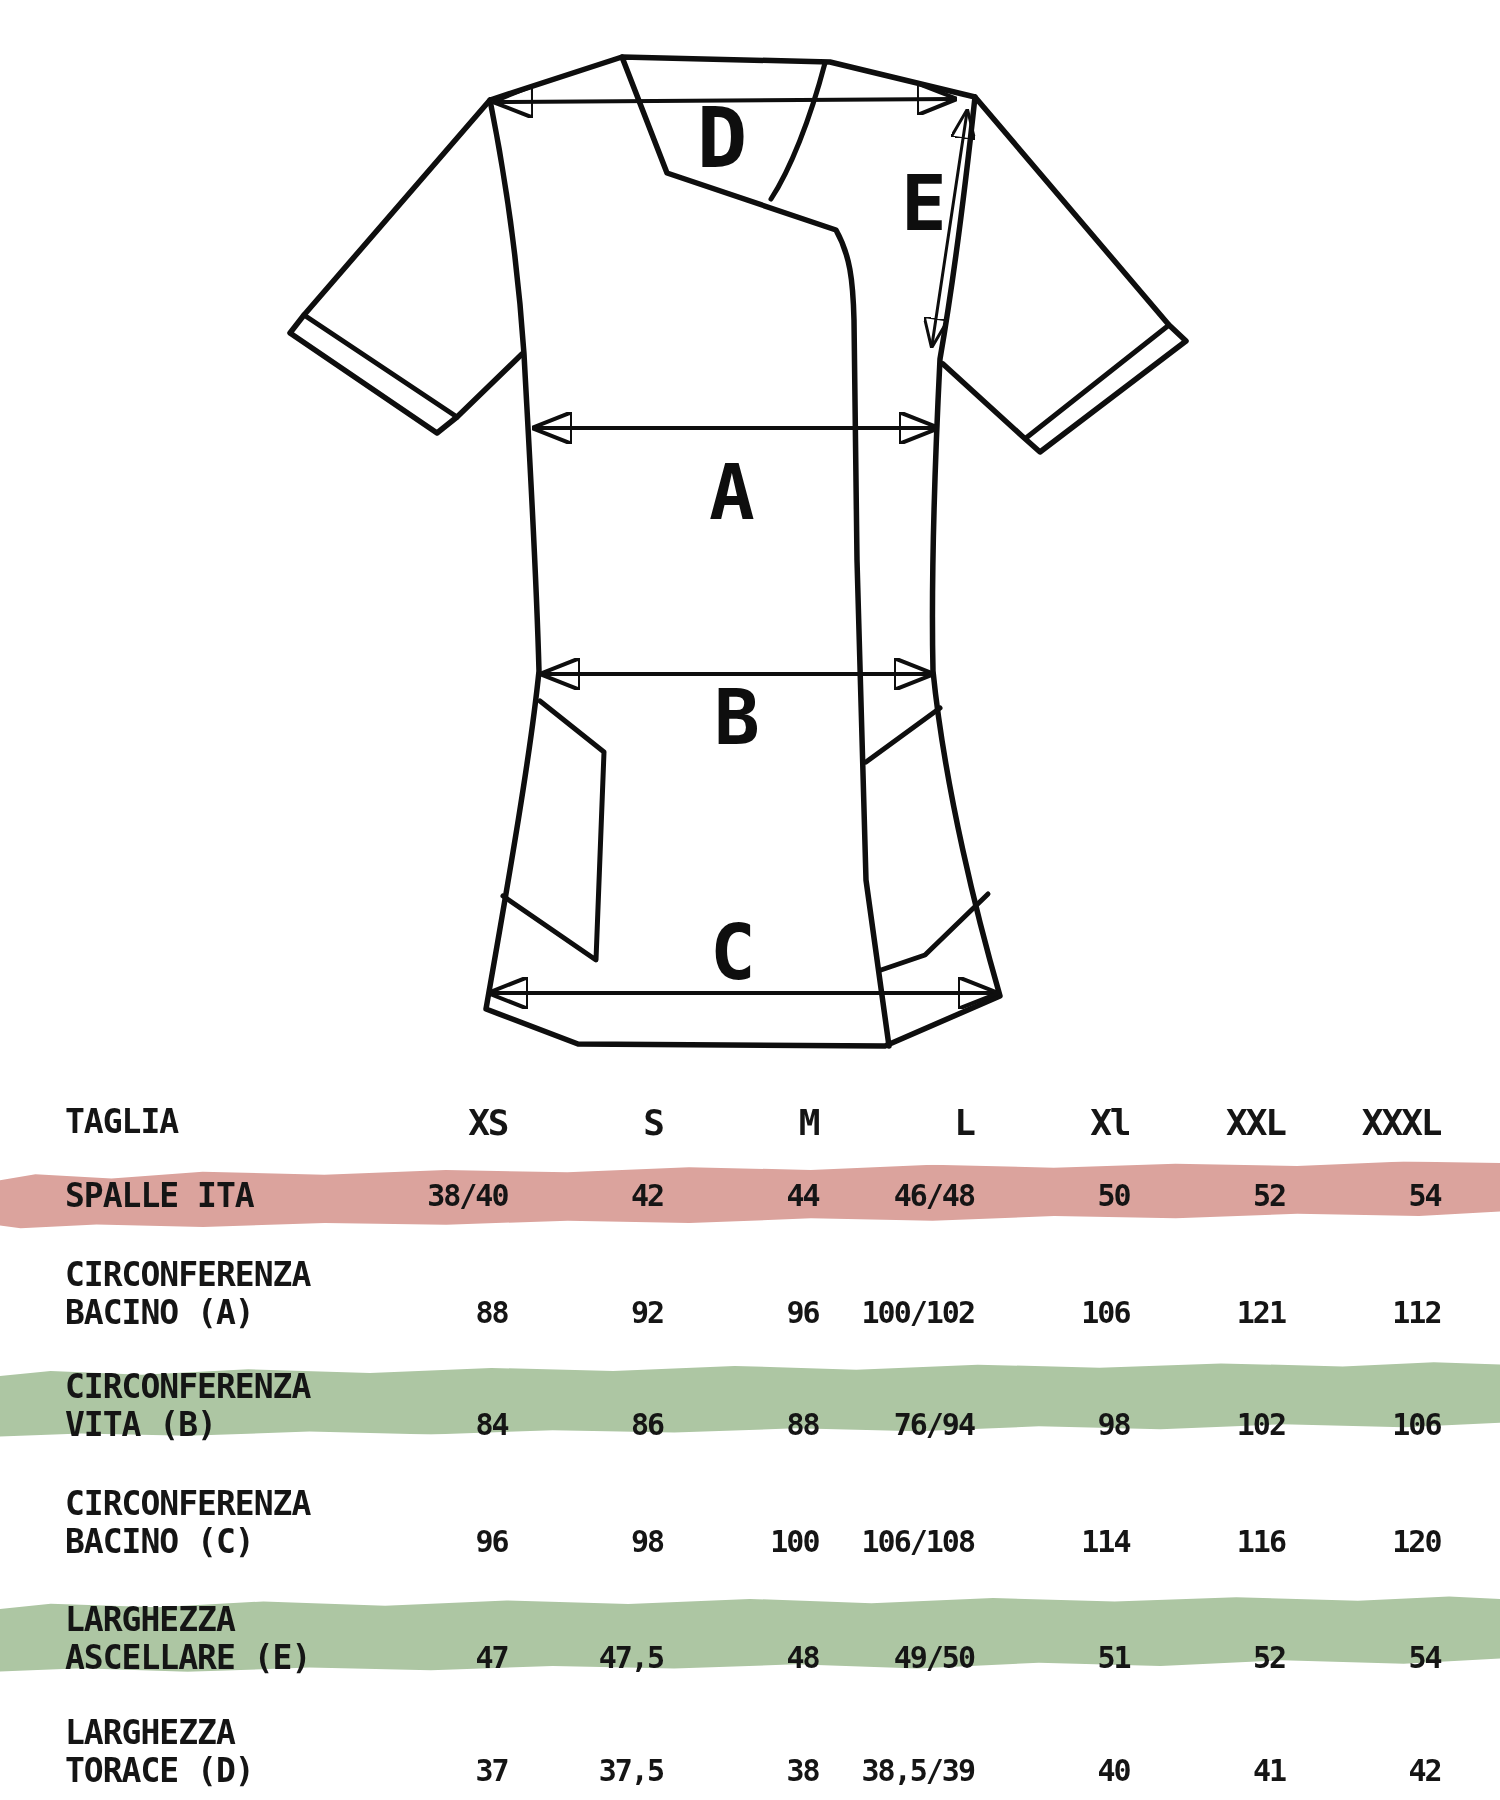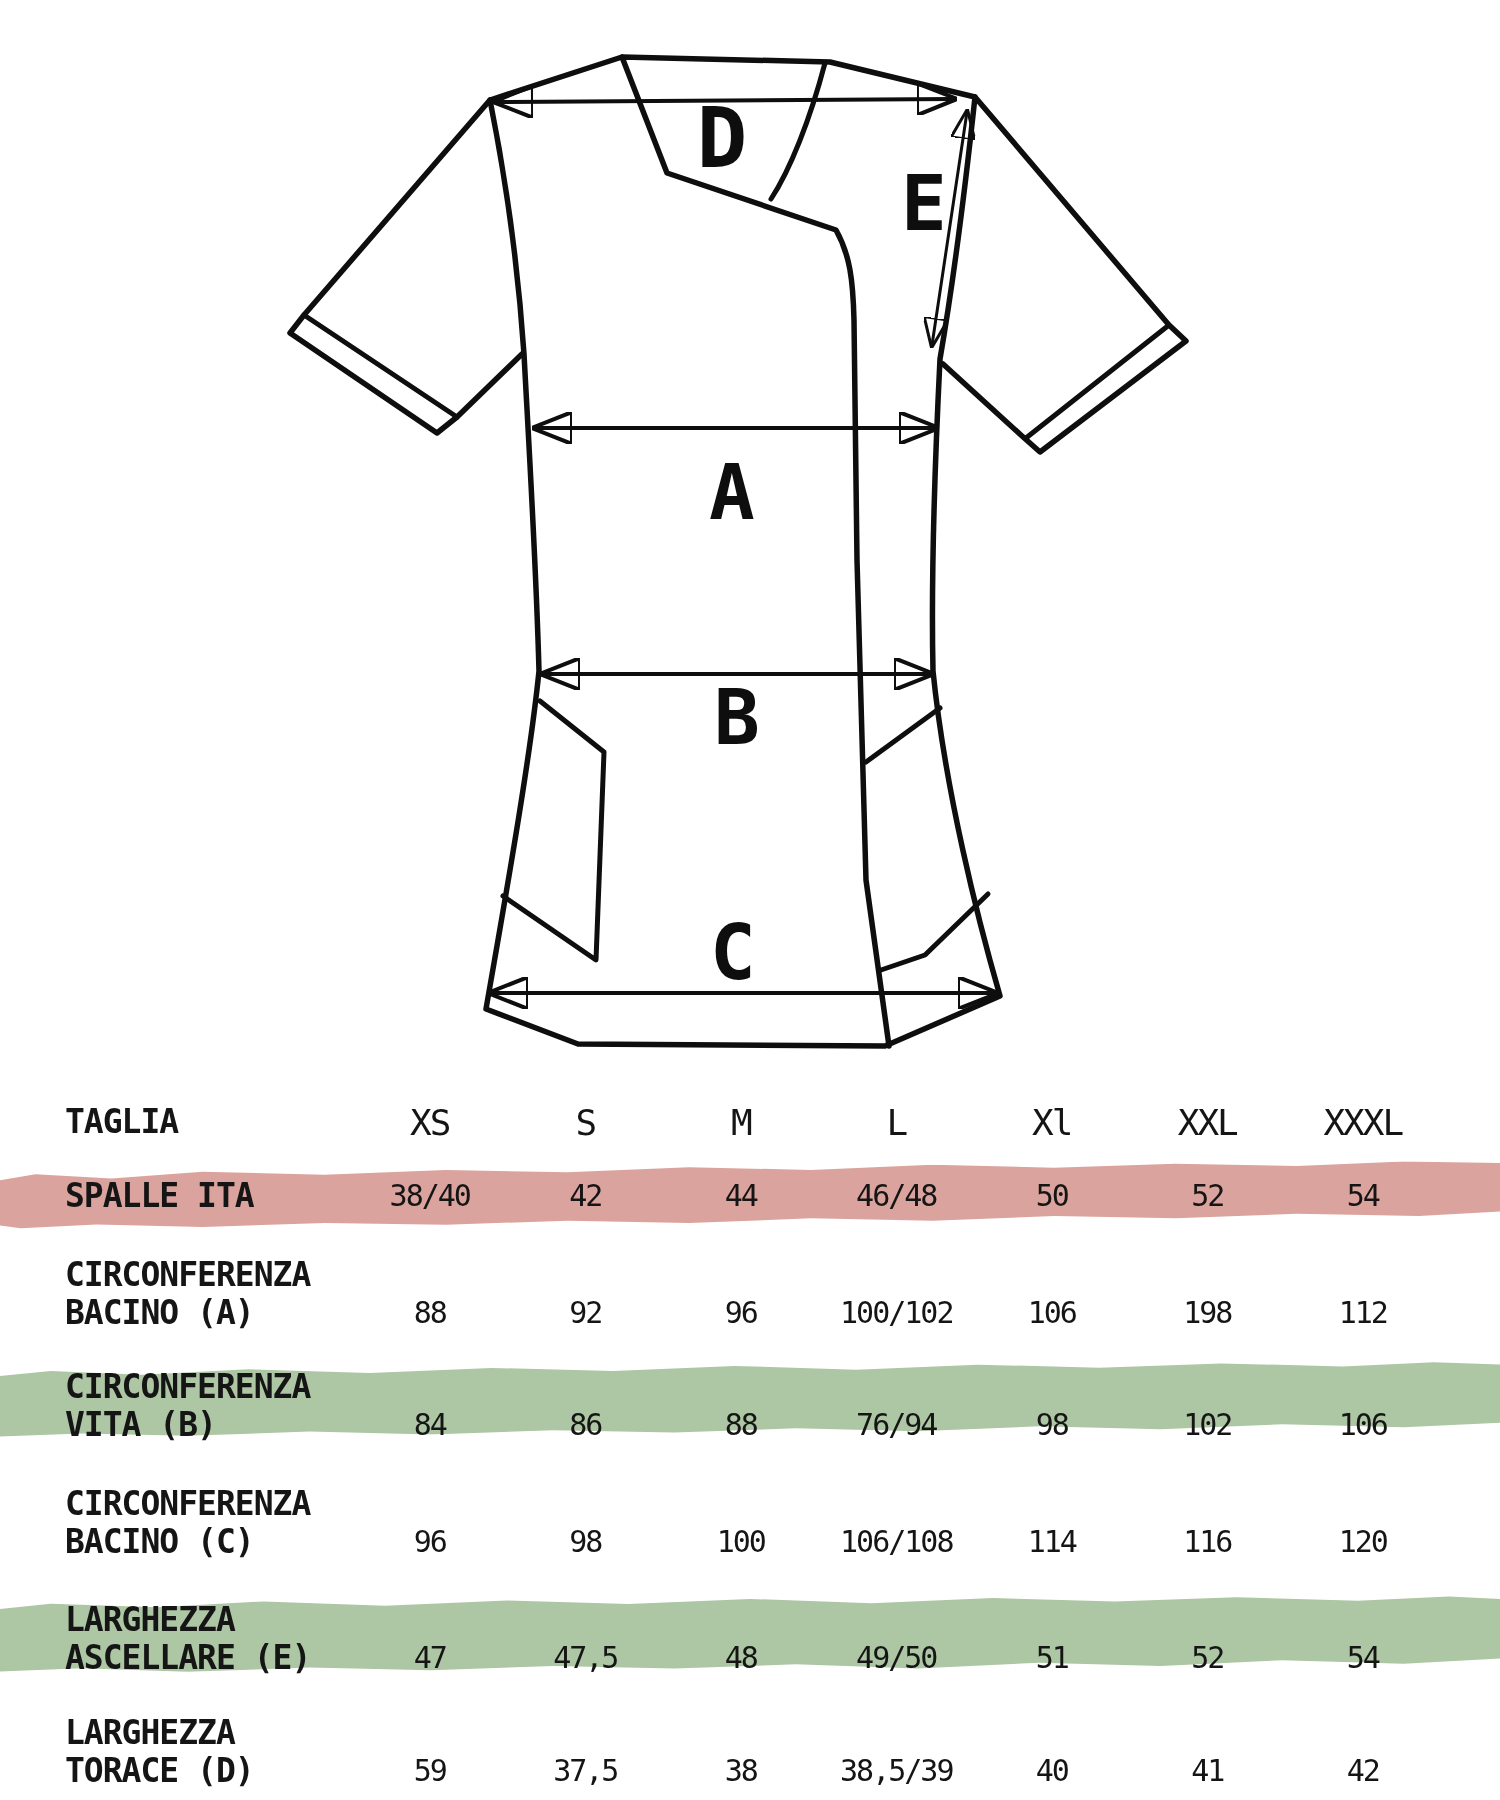--- a/index.html
+++ b/index.html
@@ -29,21 +29,21 @@
     grid-template-columns:287px repeat(7,155.5px);
     padding-left:65px;box-sizing:border-box;
   }
   .trow.center{align-items:center;}
   .trow.end{align-items:end;}
   .row-label{
     font-size:33px;font-weight:bold;line-height:1.14;
     letter-spacing:-1px;white-space:nowrap;
   }
   .cell{
-    text-align:center;font-weight:normal;white-space:nowrap;
+    text-align:right;font-weight:bold;white-space:nowrap;
     letter-spacing:-2px;
   }
   .cell.size{font-size:36px;}
   .cell.val{font-size:30px;padding-bottom:1px;}
 </style>
 </head>
 <body>
 
 <div class="canvas">
 
@@ -124,21 +124,21 @@
       <div class="trow end" style="top: 1256px; height: 72px;">
         <div class="row-label">
           <div>CIRCONFERENZA</div>
           <div>BACINO (A)</div>
         </div>
         <div class="cell val">88</div>
         <div class="cell val">92</div>
         <div class="cell val">96</div>
         <div class="cell val">100/102</div>
         <div class="cell val">106</div>
-        <div class="cell val">198</div>
+        <div class="cell val">121</div>
         <div class="cell val">112</div>
       </div>
       <div class="trow end" style="top: 1368px; height: 68px;">
         <div class="row-label">
           <div>CIRCONFERENZA</div>
           <div>VITA (B)</div>
         </div>
         <div class="cell val">84</div>
         <div class="cell val">86</div>
         <div class="cell val">88</div>
@@ -171,21 +171,21 @@
         <div class="cell val">49/50</div>
         <div class="cell val">51</div>
         <div class="cell val">52</div>
         <div class="cell val">54</div>
       </div>
       <div class="trow end" style="top: 1714px; height: 72px;">
         <div class="row-label">
           <div>LARGHEZZA</div>
           <div>TORACE (D)</div>
         </div>
-        <div class="cell val">59</div>
+        <div class="cell val">37</div>
         <div class="cell val">37,5</div>
         <div class="cell val">38</div>
         <div class="cell val">38,5/39</div>
         <div class="cell val">40</div>
         <div class="cell val">41</div>
         <div class="cell val">42</div>
       </div>
     </div>
 </div>
 

